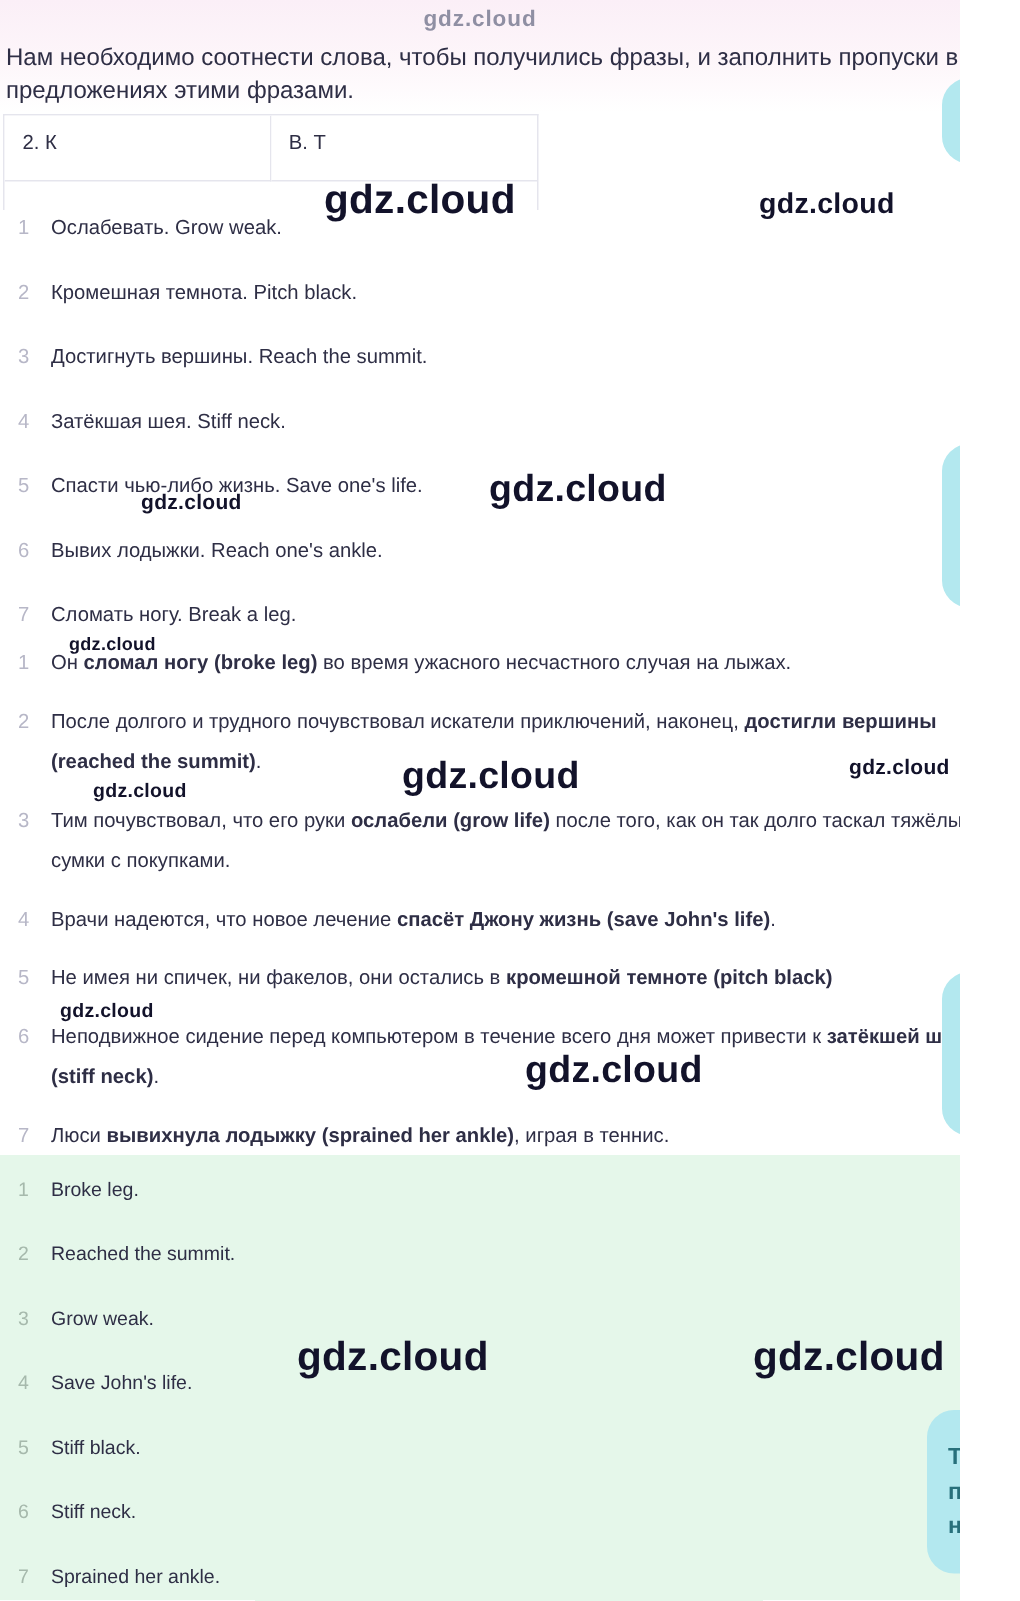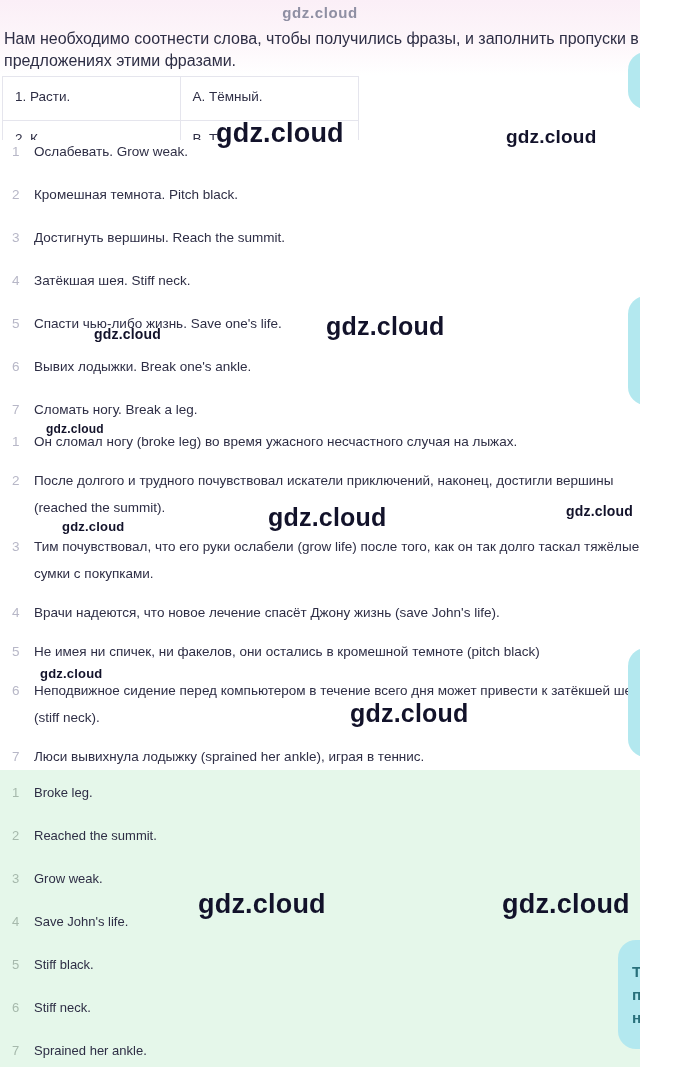--- a/index.html
+++ b/index.html
@@ -21,21 +21,21 @@
   .trow { display:flex; }
   .tcell { width:178px; height:44px; border-bottom:1px solid #e5e5ed;
            padding:12px 0 0 12px; font-size:13.5px; color:#2e2e45; background:#fff; }
   .tcell:first-child { border-right:1px solid #e5e5ed; }
   .trow:last-child .tcell { padding-top:10px; }
 
   .list { position:absolute; left:12px; width:650px; }
   .li { display:flex; margin-bottom:23px; font-size:13.5px; line-height:20px; }
   .num { flex:none; width:16px; margin-right:6px; color:#b7b7c7; }
   .txt { flex:1; color:#2e2e45; }
-  .txt b { font-weight:400; }
+  .txt b { font-weight:700; }
 
   .phrases { top:142px; }
 
   .sentences { top:428px; width:645px; }
   .sentences .li { margin-bottom:12px; line-height:27px; }
 
   .answers-section { position:absolute; top:770px; left:0; width:680px; height:297px;
                      background:#e5f7ea; padding:13px 0 0 12px; }
   .answers { position:static; width:640px; }
   .answers .li { font-size:13px; }
@@ -66,24 +66,20 @@
 </style>
 </head>
 <body>
 
 <div class="page">
   <div class="top-tint"></div>
   <div class="top-wm">gdz.cloud</div>
   <p class="intro">Нам необходимо соотнести слова, чтобы получились фразы, и заполнить пропуски в предложениях этими фразами.</p>
   <div class="match-table">
       <div class="trow">
-        <div class="tcell">1. Расти.</div>
-        <div class="tcell">А. Тёмный.</div>
-      </div>
-      <div class="trow">
         <div class="tcell">2. К</div>
         <div class="tcell">В. Т</div>
       </div>
     </div>
   <div class="list phrases">
       <div class="li">
         <span class="num">1</span>
         <span class="txt">Ослабевать. Grow weak.</span>
       </div>
       <div class="li">
@@ -97,21 +93,21 @@
       <div class="li">
         <span class="num">4</span>
         <span class="txt">Затёкшая шея. Stiff neck.</span>
       </div>
       <div class="li">
         <span class="num">5</span>
         <span class="txt">Спасти чью-либо жизнь. Save one's life.</span>
       </div>
       <div class="li">
         <span class="num">6</span>
-        <span class="txt">Вывих лодыжки. Break one's ankle.</span>
+        <span class="txt">Вывих лодыжки. Reach one's ankle.</span>
       </div>
       <div class="li">
         <span class="num">7</span>
         <span class="txt">Сломать ногу. Break a leg.</span>
       </div>
     </div>
   <div class="list sentences">
       <div class="li">
         <span class="num">1</span>
         <span class="txt"><span>Он </span><b>сломал ногу (broke leg)</b><span> во время ужасного несчастного случая на лыжах.</span></span>

